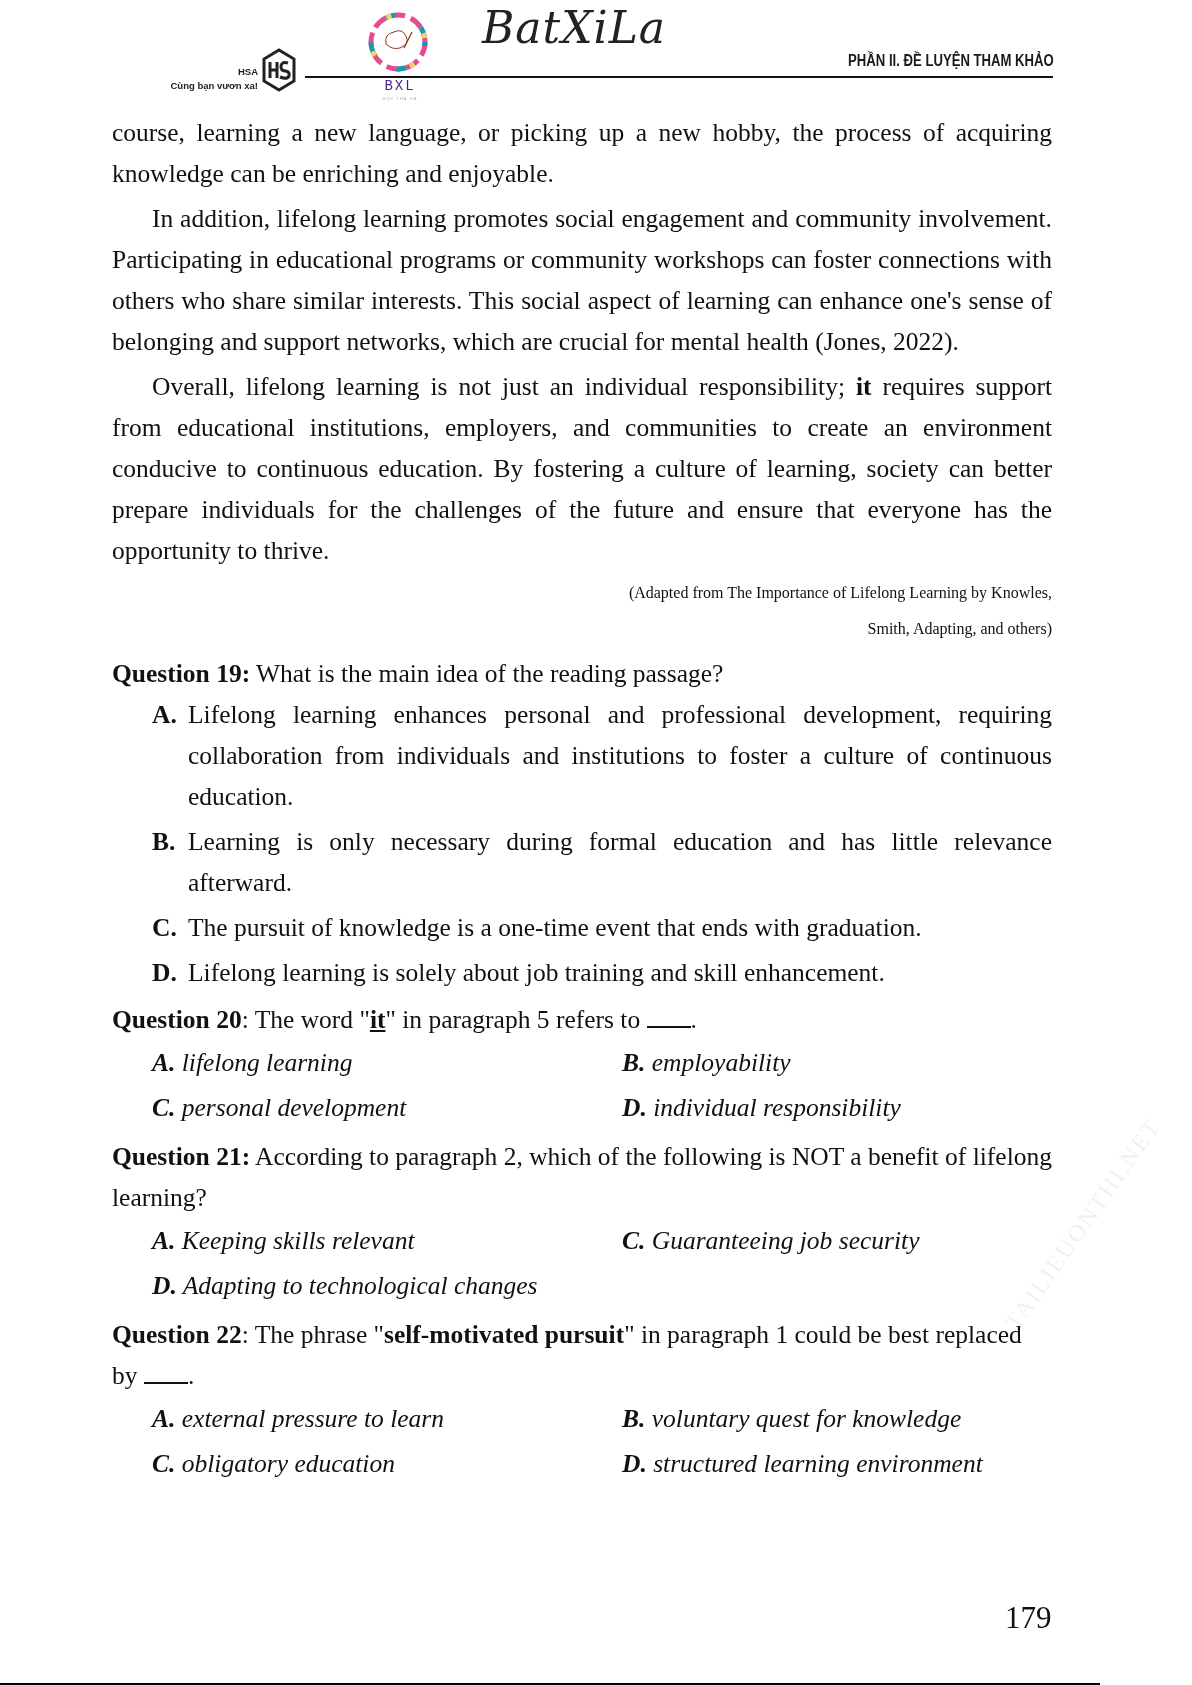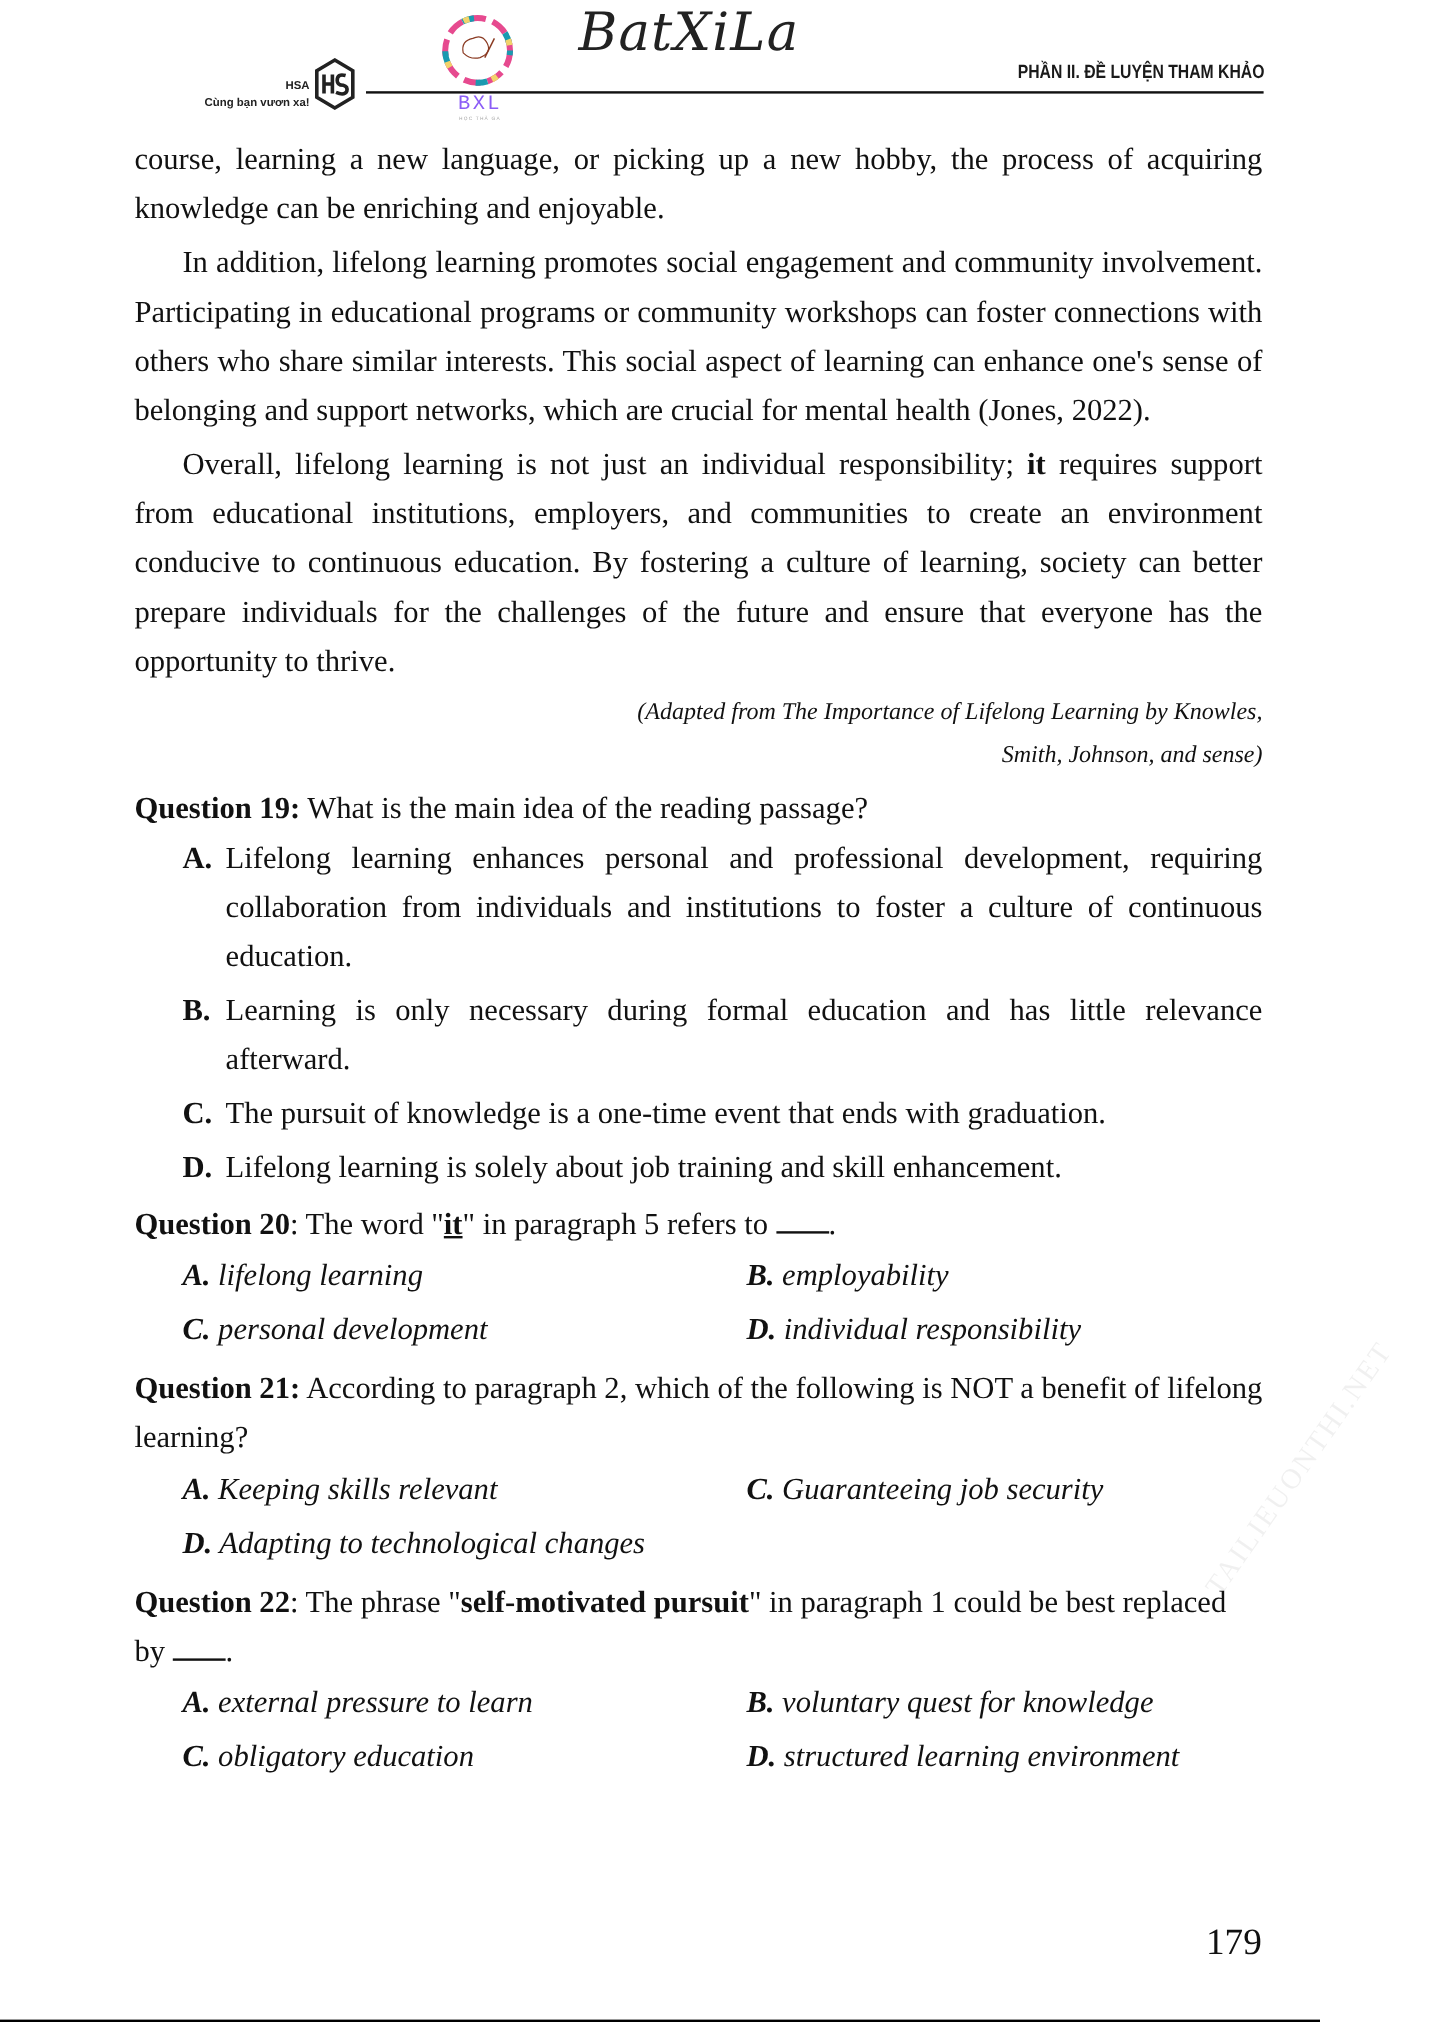--- a/index.html
+++ b/index.html
@@ -15,21 +15,21 @@
     }
     .hsa-logo { position: absolute; left: 262px; top: 48px; width: 34px; height: 44px; }
     .header-rule {
       position: absolute; left: 305px; top: 76px; width: 748px; height: 0;
       border-top: 2px solid #111;
     }
     .bxl-ring { position: absolute; left: 366px; top: 10px; width: 64px; height: 64px; }
     .bxl-text {
       position: absolute; left: 372px; top: 78px; width: 56px; text-align: center;
       font-family: "Liberation Mono", "DejaVu Sans Mono", monospace;
-      font-size: 17px; color: #8b5cf6; letter-spacing: 2px;
+      font-size: 14px; color: #4c1d95; letter-spacing: 2px;
     }
     .bxl-sub {
       position: absolute; left: 368px; top: 96px; width: 64px; text-align: center;
       font-family: "Liberation Sans", sans-serif; font-size: 4px; color: #aaa; letter-spacing: 1px;
     }
     .brand-script {
       position: absolute; left: 482px; top: 2px;
       font-family: "DejaVu Serif", serif; font-style: italic;
       font-size: 44px; color: #222; letter-spacing: 1px;
     }
@@ -38,21 +38,21 @@
       font-family: "Liberation Sans", "DejaVu Sans", sans-serif;
       font-weight: bold; font-size: 16px; color: #1a1a1a; transform: scaleX(0.82); transform-origin: right;
     }
     .content {
       position: absolute; left: 112px; top: 112px; width: 940px;
       font-size: 25.5px; line-height: 41px;
     }
     .para { text-align: justify; margin: 0 0 4px 0; }
     .para.indent { text-indent: 40px; }
     .citation {
-      text-align: right; font-style: italic; font-size: 20px; line-height: 36px; margin: 2px 0 6px 0;
+      text-align: right; font-size: 16px; line-height: 36px; margin: 2px 0 6px 0;
     }
     .question { margin: 6px 0 0 0; line-height: 41px; }
     .q-label { font-weight: bold; }
     .opt-full { padding-left: 40px; text-indent: 0; margin: 0 0 4px 0; text-align: justify; }
     .opt-full .opt-body { display: block; padding-left: 36px; margin-top: -41px; }
     .opt-letter { font-weight: bold; }
     .opt-grid {
       display: grid; grid-template-columns: 470px 470px; padding-left: 40px;
     }
     .opt-cell { line-height: 45px; font-style: italic; }
@@ -97,21 +97,21 @@
   <div class="brand-script">BatXiLa</div>
   <div class="section-title">PHẦN II. ĐỀ LUYỆN THAM KHẢO</div>
 </div>
 
 <div class="content">
   <p class="para">course, learning a new language, or picking up a new hobby, the process of acquiring knowledge can be enriching and enjoyable.</p>
   <p class="para indent">In addition, lifelong learning promotes social engagement and community involvement. Participating in educational programs or community workshops can foster connections with others who share similar interests. This social aspect of learning can enhance one's sense of belonging and support networks, which are crucial for mental health (Jones, 2022).</p>
   <p class="para indent"><span>Overall, lifelong learning is not just an individual responsibility; </span><span class="b">it</span><span> requires support from educational institutions, employers, and communities to create an environment conducive to continuous education. By fostering a culture of learning, society can better prepare individuals for the challenges of the future and ensure that everyone has the opportunity to thrive.</span></p>
   <div class="citation">
     <div>(Adapted from The Importance of Lifelong Learning by Knowles,</div>
-    <div>Smith, Johnson, and sense)</div>
+    <div>Smith, Adapting, and others)</div>
   </div>
 
   <div class="question">
     <span class="q-label">Question 19:</span><span> What is the main idea of the reading passage?</span>
   </div>
   <div class="opt-full">
     <span class="opt-letter">A.</span>
     <span class="opt-body">Lifelong learning enhances personal and professional development, requiring collaboration from individuals and institutions to foster a culture of continuous education.</span>
   </div>
   <div class="opt-full">

